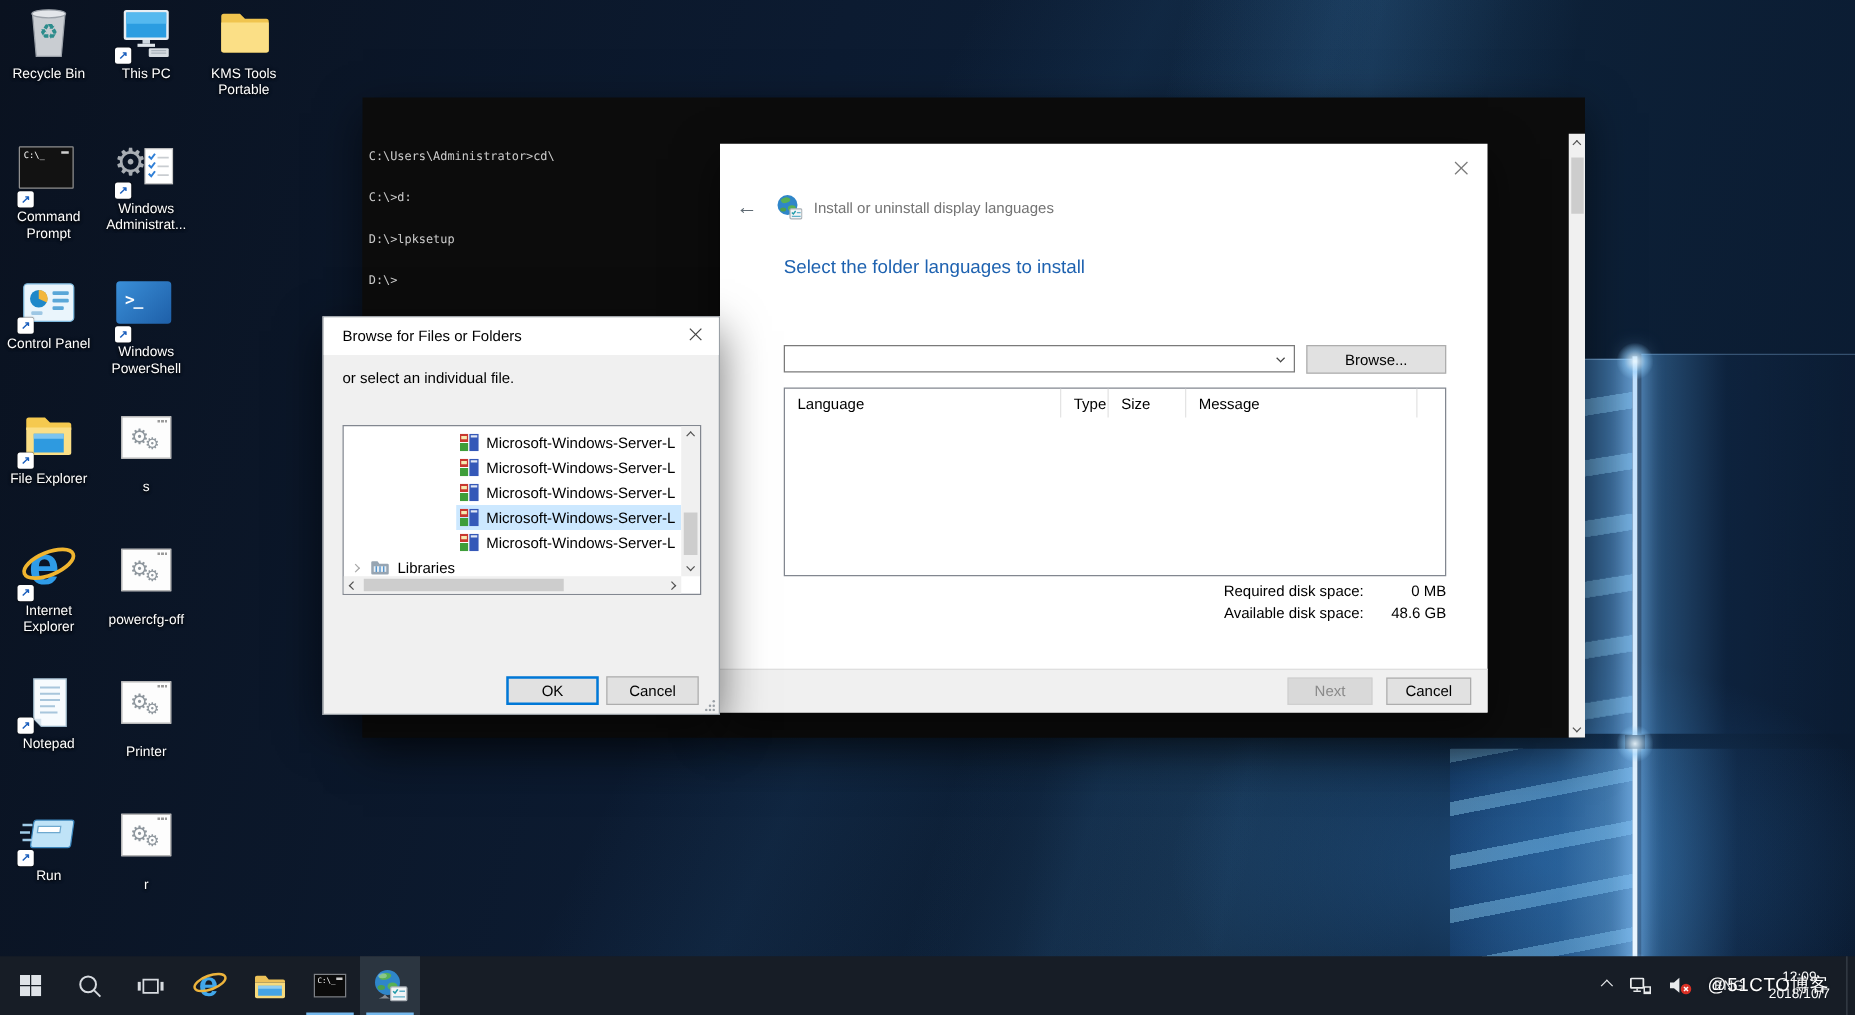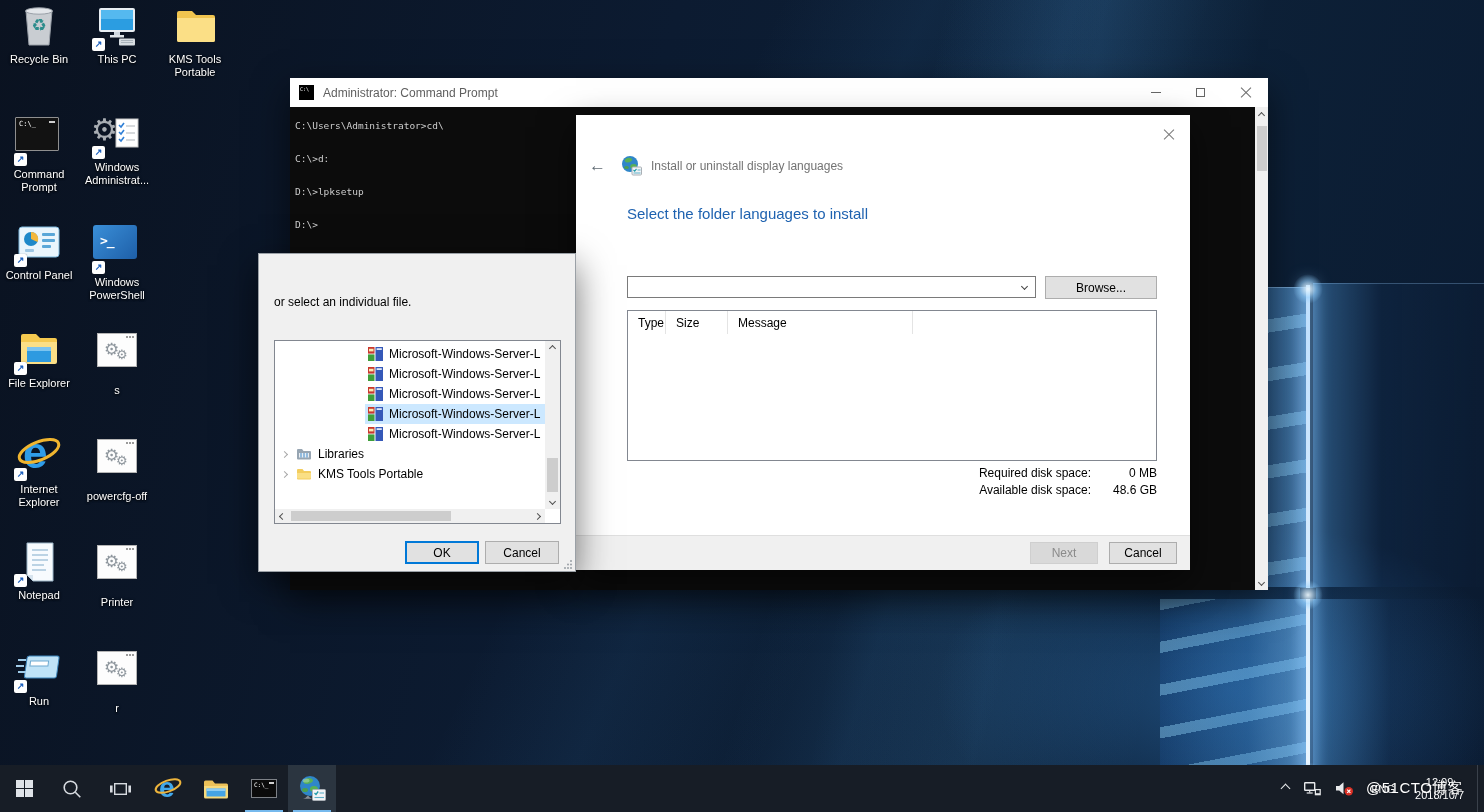--- a/index.html
+++ b/index.html
@@ -115,21 +115,21 @@
   .btn-lpk-cancel{position:absolute;left:533px;top:6px;width:68px;height:22px;background:#e1e1e1;border:1px solid #adadad;}
 
   
   #browse-dialog{left:258px;top:253px;width:318px;height:319px;background:#f0f0f0;z-index:7;border:1px solid #9aa0a6;font-size:12px;color:#000;}
   .bd-titlebar{position:absolute;left:0;top:0;right:0;height:30px;background:#fff;display:flex;align-items:center;padding:0 13px 0 15px;}
   .bd-close{margin-left:auto;}
   .bd-close .x-icon{width:11px;height:11px;}
   .bd-close .x-icon::before,.bd-close .x-icon::after{background:#444;top:5px;width:13px;}
   .bd-desc{position:absolute;left:15px;top:41px;width:294px;line-height:15.5px;}
   .bd-desc span{display:block;}
-  .bd-tree{position:absolute;left:15px;top:86px;width:287px;height:184px;background:#fff;border:1px solid #828790;}
+  .bd-tree{position:absolute;left:15px;top:86px;width:287px;height:136px;background:#fff;border:1px solid #828790;}
   .tree-inner{position:absolute;left:0;top:0;right:15px;bottom:14px;overflow:hidden;padding-top:3px;}
   .trow{height:20px;display:flex;align-items:center;position:relative;white-space:nowrap;}
   .trow.file{padding-left:93px;}
   .trow.file .hl{position:absolute;left:90px;right:0;top:0;bottom:0;background:#cce8ff;}
   .trow svg{flex:0 0 auto;margin-right:6px;position:relative;}
   .trow .tlabel{position:relative;}
   .trow.folder{padding-left:7px;}
   .texp{width:5px;height:5px;border-width:1.3px;border-color:#a8a8a8;margin-right:9px;flex:0 0 auto;}
   .tree-vscroll{position:absolute;right:0;top:0;width:15px;bottom:14px;background:#f0f0f0;}
   .tree-vscroll .sb-btn{width:15px;height:15px;}
@@ -345,37 +345,20 @@
     <div class="icw">
       <div class="ic-batch">
         <span class="g1">⚙</span>
         <span class="g2">⚙</span>
       </div>
     </div>
     <div class="iclabel">r</div>
   </div>
 
   <div class="win" id="cmd-window">
-    <div class="cmd-titlebar">
-      <div class="cmd-title-icon">
-        <span>C:\</span>
-      </div>
-      <div class="cmd-title-text">Administrator: Command Prompt</div>
-      <div class="cmd-ctrls">
-        <div class="cmd-ctrl">
-            <span class="min-glyph"></span>
-          </div>
-        <div class="cmd-ctrl">
-            <span class="max-glyph"></span>
-          </div>
-        <div class="cmd-ctrl">
-            <span class="x-icon"></span>
-          </div>
-      </div>
-    </div>
     <div class="console">
       <div class="cline">C:\Users\Administrator&gt;cd\</div>
       <div class="cline">C:\&gt;d:</div>
       <div class="cline">D:\&gt;lpksetup</div>
       <div class="cline">D:\&gt;</div>
     </div>
     <div class="cscroll">
       <div class="sb-btn" style="top:0;">
           <span class="chev sm up"></span>
         </div>
@@ -403,20 +386,21 @@
       <span class="lpk-title">Install or uninstall display languages</span>
     </div>
     <div class="lpk-heading">Select the folder languages to install</div>
     <div class="lpk-combo">
       <span class="val"></span>
       <span class="chev down combo-chev"></span>
     </div>
     <div class="btn lpk-browse">Browse...</div>
     <div class="lpk-table">
       <div class="thead">
+        <div class="th c0">Language</div>
         <div class="th c1">Type</div>
         <div class="th c2">Size</div>
         <div class="th c3">Message</div>
         <div class="th fill"></div>
       </div>
     </div>
     <div class="disk-row" style="top:351px;">
       <span class="dl">Required disk space:</span>
       <span class="dv">0 MB</span>
     </div>
@@ -424,20 +408,24 @@
       <span class="dl">Available disk space:</span>
       <span class="dv">48.6 GB</span>
     </div>
     <div class="lpk-footer">
       <div class="btn btn-next">Next</div>
       <div class="btn btn-lpk-cancel">Cancel</div>
     </div>
   </div>
 
   <div class="win" id="browse-dialog">
+    <div class="bd-titlebar">
+      <span>Browse for Files or Folders</span>
+      <span class="bd-close"><span class="x-icon"></span></span>
+    </div>
     <div class="bd-desc">
       <span>or select an individual file.</span>
     </div>
     <div class="bd-tree">
       <div class="tree-inner">
         <div class="trow file">
           <svg width="15" height="14" viewBox="0 0 15 14">
               <rect width="6.5" height="6.6" fill="#c8372f"></rect>
               <rect y="7.4" width="6.5" height="6.6" fill="#3f9e3a"></rect>
               <rect x="7.5" width="7.5" height="14" fill="#3558b8"></rect>

